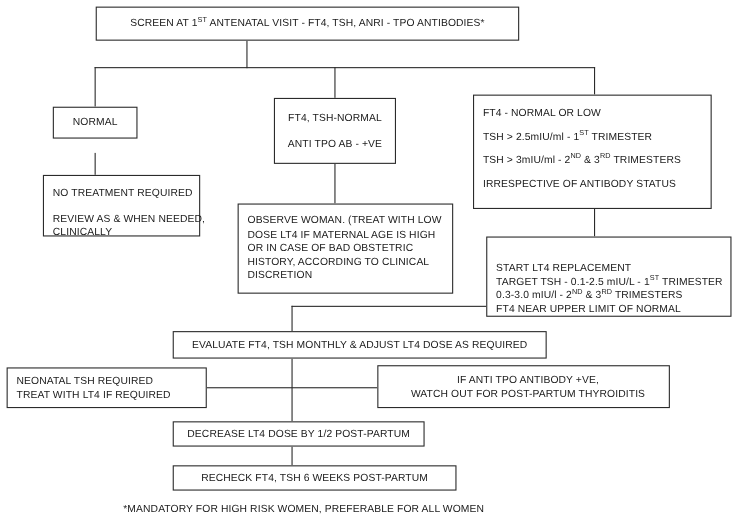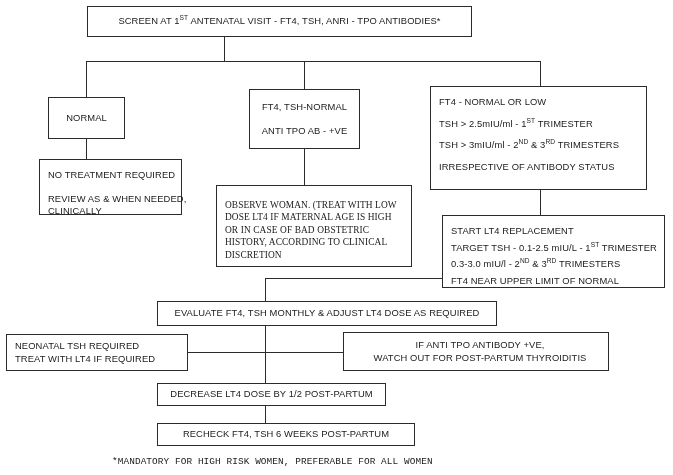--- a/index.html
+++ b/index.html
@@ -48,21 +48,20 @@
     z-index: 1;
   }
   .h { height: 1.4px; }
   .v { width: 1.4px; }
   .footnote {
     position: absolute;
     font-size: 9.4px;
     white-space: nowrap;
     letter-spacing: 0.1px;
     color: #1a1a1a;
-    font-family: Liberation Mono, monospace;
   }
 </style>
 </head>
 <body>
 
 <div id="canvas">
 
   <div class="conn v" style="left:224px; top:37px; height:25px;"></div>
 
   <div class="conn h" style="left:86px; top:61px; width:455px;"></div>
@@ -85,51 +84,51 @@
   <div class="conn v" style="left:265px; top:326px; height:57px;"></div>
 
   <div class="conn h" style="left:188px; top:352px; width:155px;"></div>
 
   <div class="conn v" style="left:265px; top:406px; height:17px;"></div>
 
   <div class="box" style="left:87px; top:6px; width:385px; height:31px;">
     <span class="line center"><span>SCREEN AT 1</span><sup>ST</sup><span> ANTENATAL VISIT - FT4, TSH, ANRI - TPO ANTIBODIES*</span></span>
   </div>
 
-  <div class="box" style="left:48px; top:97px; width:77px; height:42px;">
+  <div class="box" style="left:48px; top:97px; width:77px; height:29px;">
     <span class="line center">NORMAL</span>
   </div>
 
   <div class="box" style="left:39px; top:159px; width:143px; height:56px; justify-content:flex-start; padding-top:9px;">
     <span class="line pad-l">NO TREATMENT REQUIRED</span>
     <span class="line pad-l gap">REVIEW AS &amp; WHEN NEEDED,</span>
     <span class="line pad-l">CLINICALLY</span>
   </div>
 
   <div class="box" style="left:249px; top:89px; width:111px; height:60px;">
     <span class="line center">FT4, TSH-NORMAL</span>
     <span class="line center gap">ANTI TPO AB - +VE</span>
   </div>
 
-  <div class="box" style="left:216px; top:185px; width:196px; height:82px; justify-content:center; padding-top:8px;font-family:Liberation Serif, serif;">
+  <div class="box" style="left:216px; top:185px; width:196px; height:82px; justify-content:flex-start; padding-top:8px;">
     <span class="line pad-l">OBSERVE WOMAN. (TREAT WITH LOW</span>
     <span class="line pad-l">DOSE LT4 IF MATERNAL AGE IS HIGH</span>
     <span class="line pad-l">OR IN CASE OF BAD OBSTETRIC</span>
     <span class="line pad-l">HISTORY, ACCORDING TO CLINICAL</span>
     <span class="line pad-l">DISCRETION</span>
   </div>
 
   <div class="box" style="left:430px; top:86px; width:217px; height:104px; justify-content:flex-start; padding-top:9px;">
     <span class="line pad-l">FT4 - NORMAL OR LOW</span>
     <span class="line pad-l gap-sm"><span>TSH &gt; 2.5mIU/ml - 1</span><sup>ST</sup><span> TRIMESTER</span></span>
     <span class="line pad-l gap-sm"><span>TSH &gt; 3mIU/ml - 2</span><sup>ND</sup><span> &amp; 3</span><sup>RD</sup><span> TRIMESTERS</span></span>
     <span class="line pad-l gap-sm">IRRESPECTIVE OF ANTIBODY STATUS</span>
   </div>
 
-  <div class="box" style="left:442px; top:215px; width:223px; height:73px; justify-content:space-between; padding-top:9px;">
+  <div class="box" style="left:442px; top:215px; width:223px; height:73px; justify-content:flex-end; padding-top:9px;">
     <span class="line pad-l">START LT4 REPLACEMENT</span>
     <span class="line pad-l"><span>TARGET TSH - 0.1-2.5 mIU/L - 1</span><sup>ST</sup><span> TRIMESTER</span></span>
     <span class="line pad-l"><span>0.3-3.0 mIU/l - 2</span><sup>ND</sup><span> &amp; 3</span><sup>RD</sup><span> TRIMESTERS</span></span>
     <span class="line pad-l">FT4 NEAR UPPER LIMIT OF NORMAL</span>
   </div>
 
   <div class="box" style="left:157px; top:301px; width:340px; height:25px;">
     <span class="line center">EVALUATE FT4, TSH MONTHLY &amp; ADJUST LT4 DOSE AS REQUIRED</span>
   </div>
 

